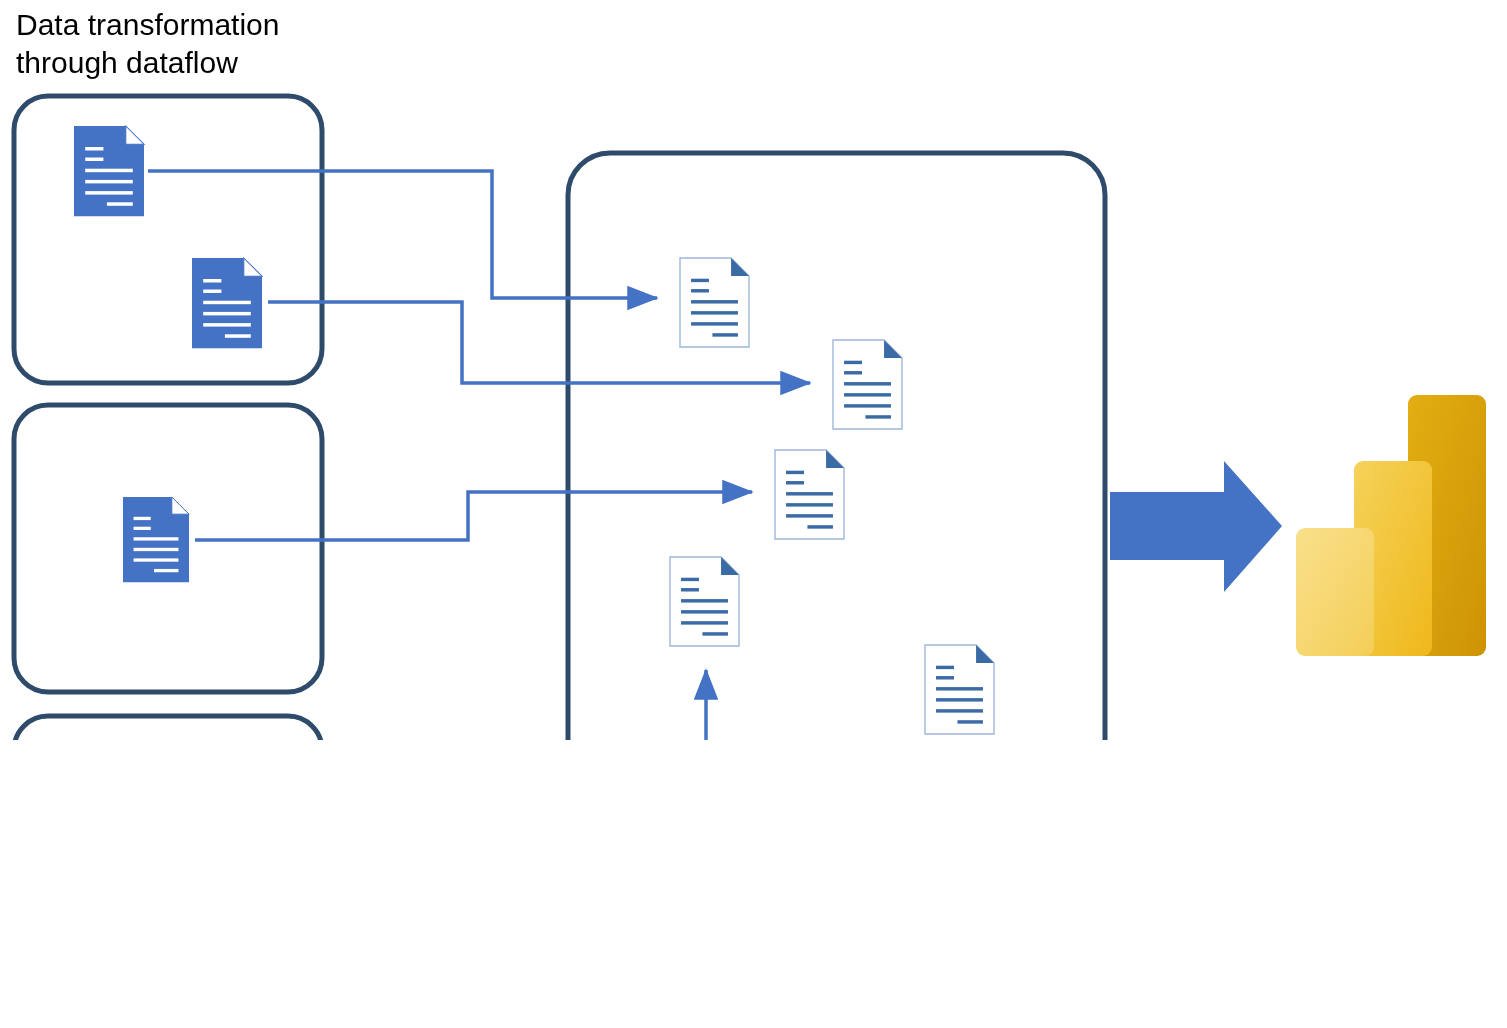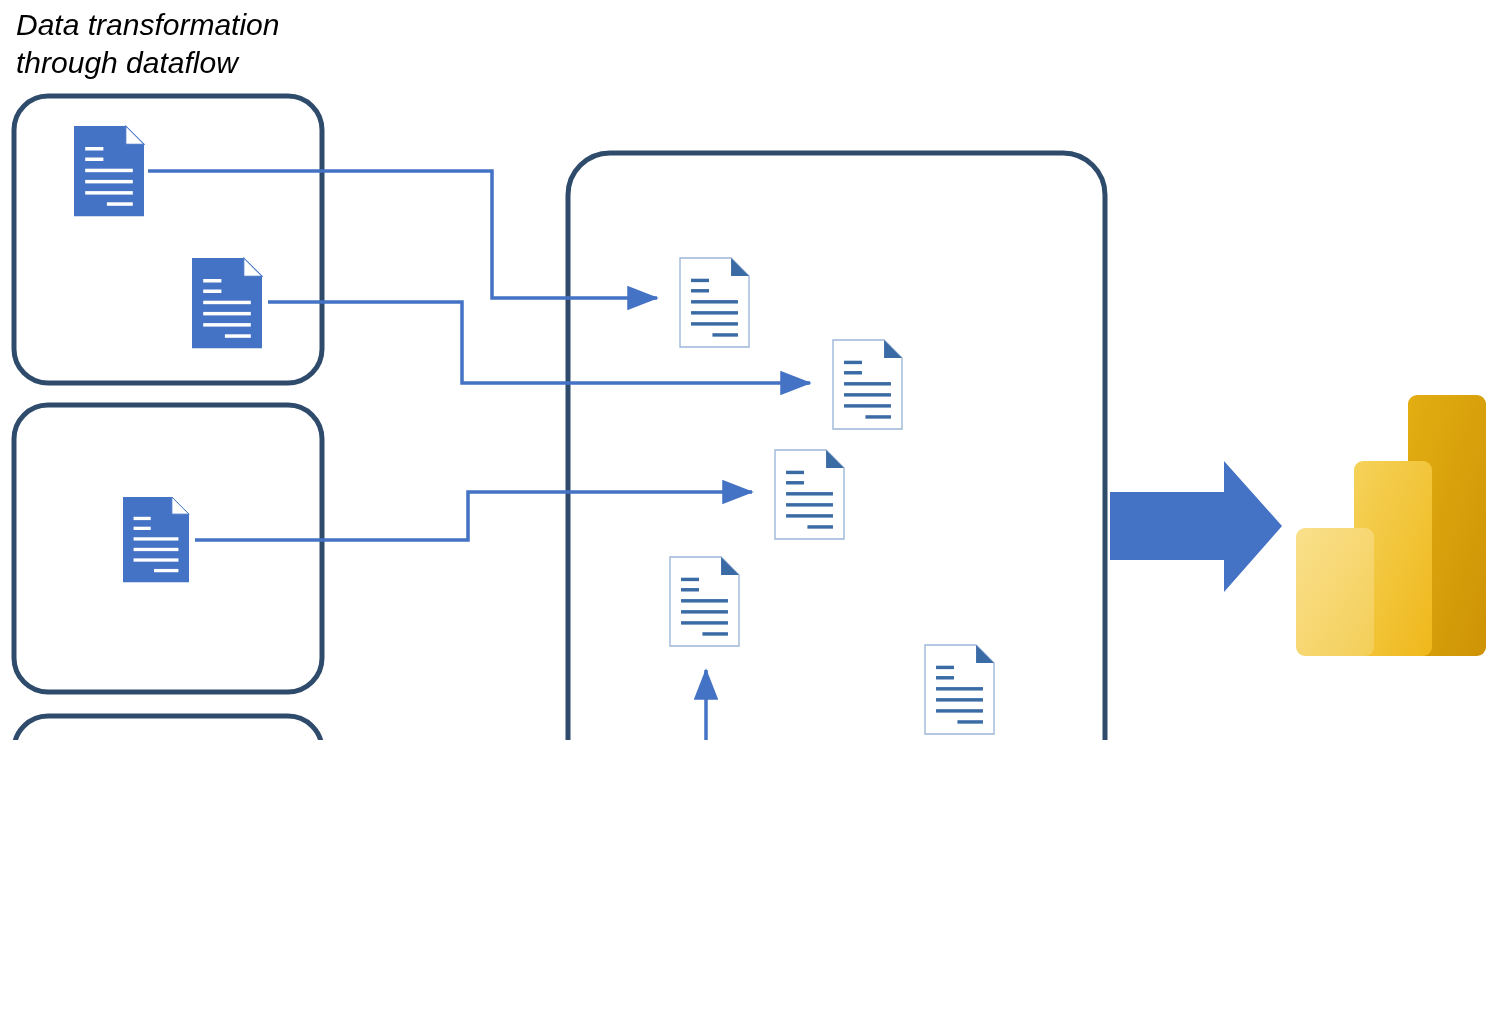--- a/index.html
+++ b/index.html
@@ -9,21 +9,20 @@
   }
   body {
     font-family: "Liberation Sans", sans-serif;
   }
   #canvas {
     position: relative;
     width: 1507px;
     height: 740px;
     background: #ffffff;
     overflow: hidden;
-    font-style: italic;
   }
   #svg-layer {
     position: absolute;
     left: 0;
     top: 0;
     width: 1507px;
     height: 1028px;
   }
   .label-text {
     position: absolute;

